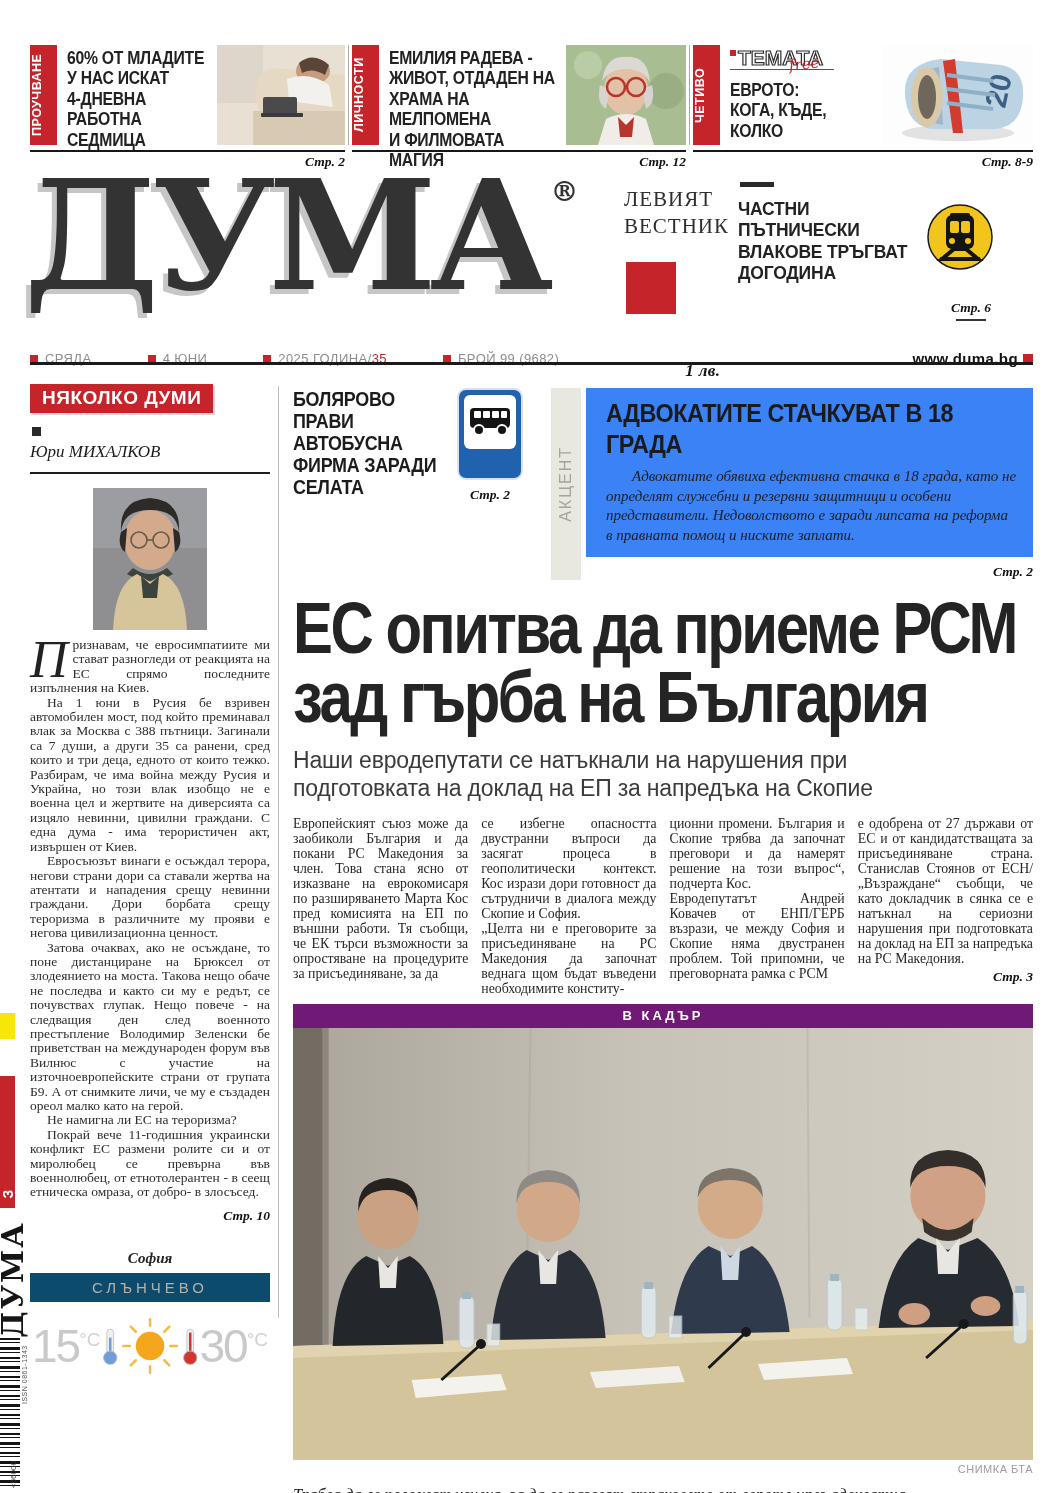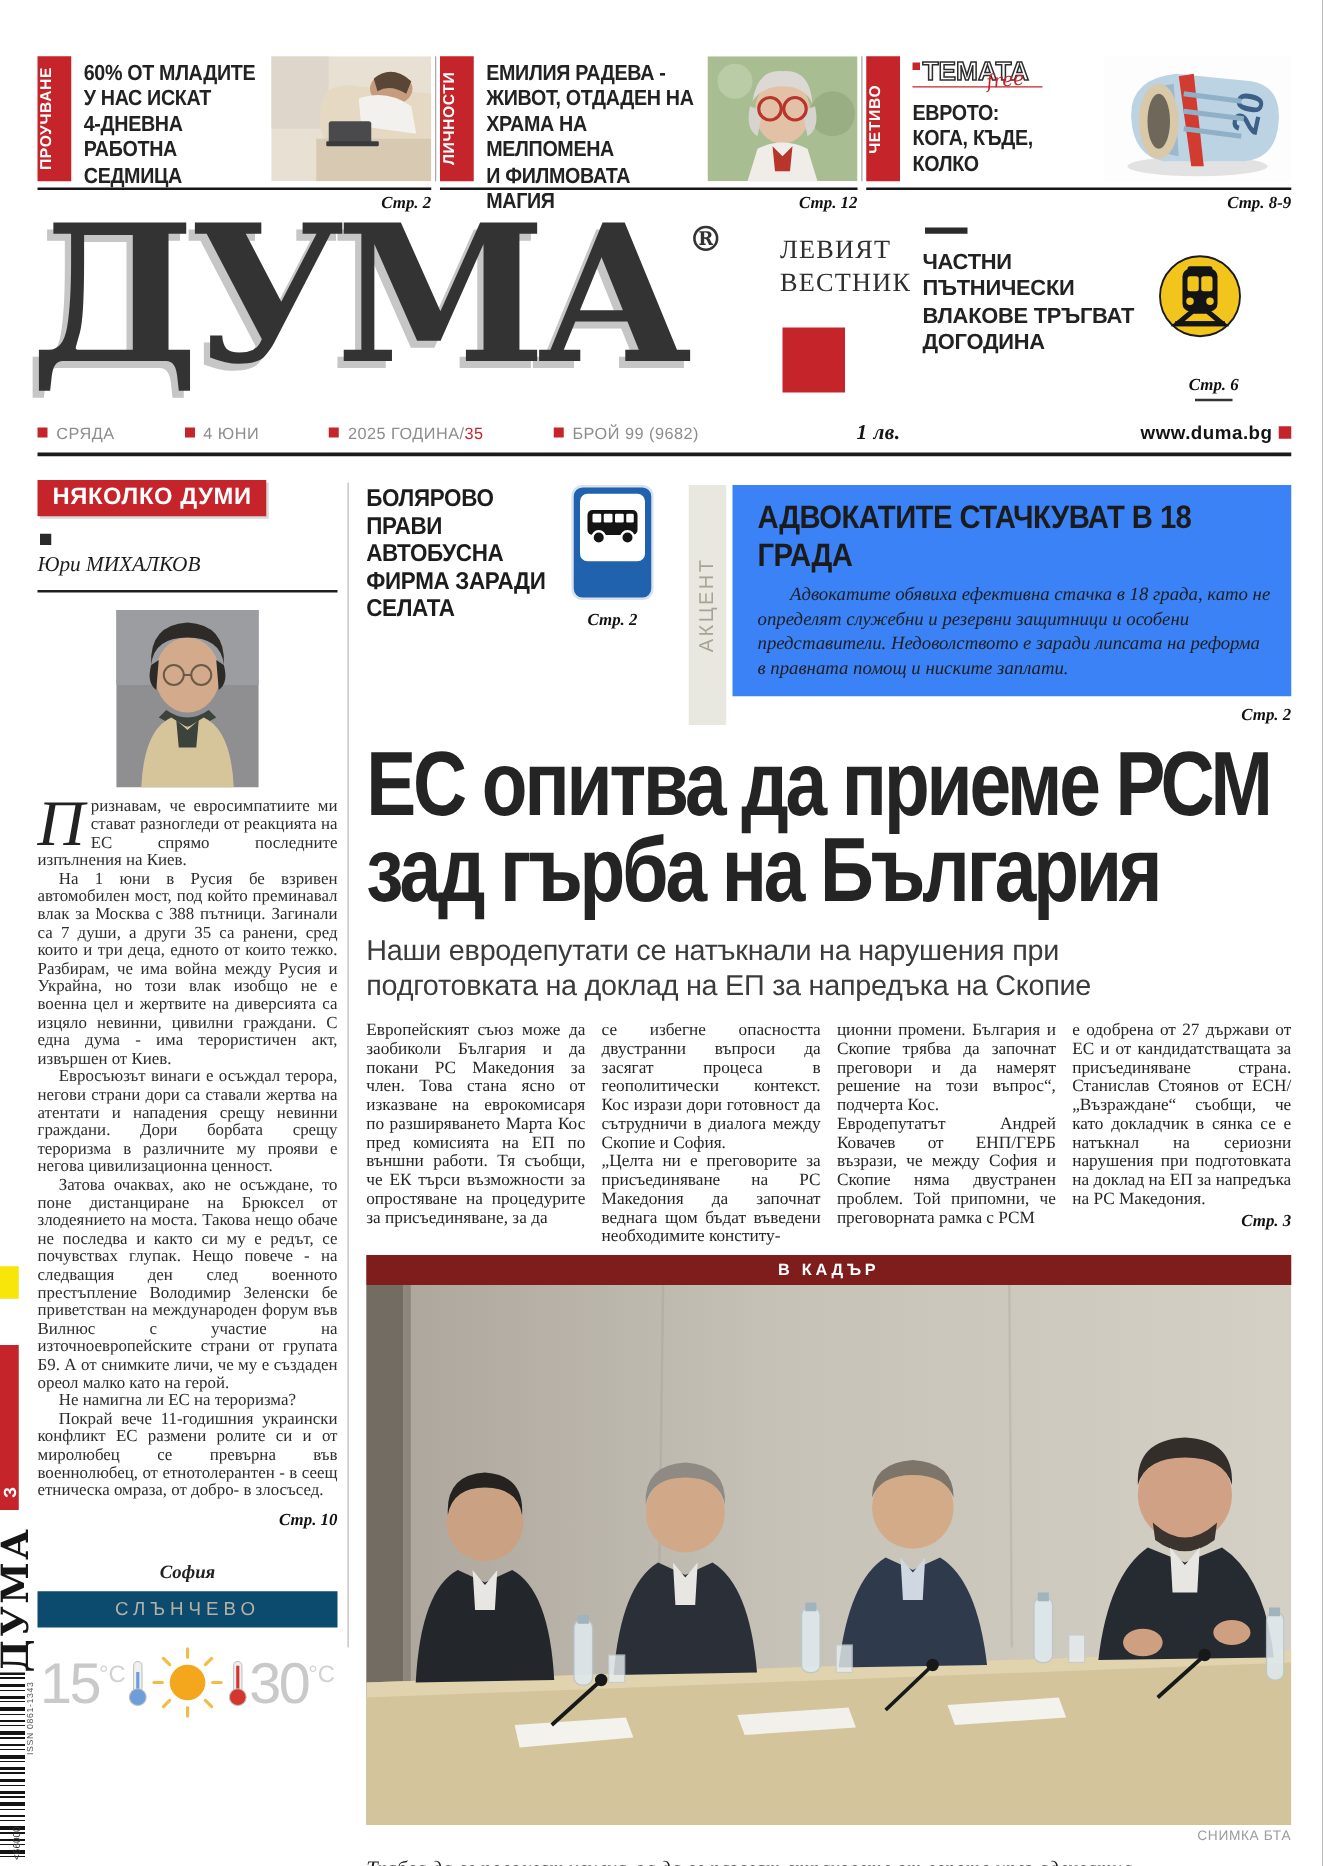--- a/index.html
+++ b/index.html
@@ -46,21 +46,21 @@
   .promo-page{position:absolute;right:42px;top:118px;text-align:center;}
   .promo-page .u{display:block;width:30px;border-top:2px solid #333;margin:3px auto 0;}
 
   
   .dateline{position:absolute;top:336px;left:30px;right:25px;display:flex;align-items:center;
       font-size:13px;color:#8d8d8d;letter-spacing:.4px;}
   .dl-item{display:flex;align-items:center;margin-right:56px;}
   .dl-item .sq{width:8px;height:8px;background:#c5242b;margin-right:7px;flex:none;}
   .dl-red{color:#c5242b;}
   .price{font-family:"Liberation Serif",serif;font-style:italic;font-weight:bold;font-size:17px;
-      color:#141414;margin-left:70px;}
+      color:#141414;margin-left:70px;margin-top:25px;}
   .website{margin-left:auto;display:flex;align-items:center;gap:5px;font-weight:bold;font-size:15px;color:#131313;}
   .website .sq{width:10px;height:10px;background:#c5242b;}
   .rule-thick{position:absolute;top:362px;left:30px;right:25px;border-top:3px solid #1a1a1a;}
 
   
   .content{position:absolute;top:384px;left:30px;right:25px;bottom:0;display:flex;}
   .left-col{width:240px;flex:none;}
   .col-divider{width:1px;background:#bcbcbc;margin:2px 14px 175px 8px;}
   .right-col{flex:1;min-width:0;}
 
@@ -109,21 +109,21 @@
   
   .lead-head{margin-top:14px;font-weight:bold;font-size:73px;line-height:.94;letter-spacing:-3px;
       color:#242424;transform:scaleX(.82);transform-origin:0 0;width:122%;}
   .lead-sub{margin-top:16px;font-size:23px;line-height:1.2;color:#3b3b3b;max-width:640px;letter-spacing:-.2px;}
   .lead-cols{display:flex;gap:13px;margin-top:14px;font-family:"Liberation Serif",serif;
       font-size:13.8px;line-height:15px;text-align:justify;color:#262626;}
   .lead-col{flex:1;min-width:0;}
   .lead-page{text-align:right;margin-top:3px;}
 
   
-  .photo-bar{margin-top:8px;background:#7f1d1d;color:#fff;font-weight:bold;font-size:13px;
+  .photo-bar{margin-top:8px;background:#701a75;color:#fff;font-weight:bold;font-size:13px;
       letter-spacing:3px;text-align:center;padding:4px 0 5px;}
   .news-photo{display:block;width:100%;height:432px;}
   .photo-credit{text-align:right;font-size:11px;color:#9c9c9c;margin:3px 0 9px;letter-spacing:.5px;}
   .photo-caption{position:relative;font-family:"Liberation Serif",serif;font-style:italic;
       font-size:16.5px;line-height:1.3;color:#1b1b1b;padding-right:64px;}
 
   
   .mark-yellow{position:absolute;left:0;top:1013px;width:15px;height:26px;background:#f8e50a;}
   .mark-red{position:absolute;left:0;top:1076px;width:15px;height:132px;background:#c5242b;}
   .mark-letter{position:absolute;left:0;bottom:6px;width:15px;color:#fff;font-weight:bold;font-size:14px;

